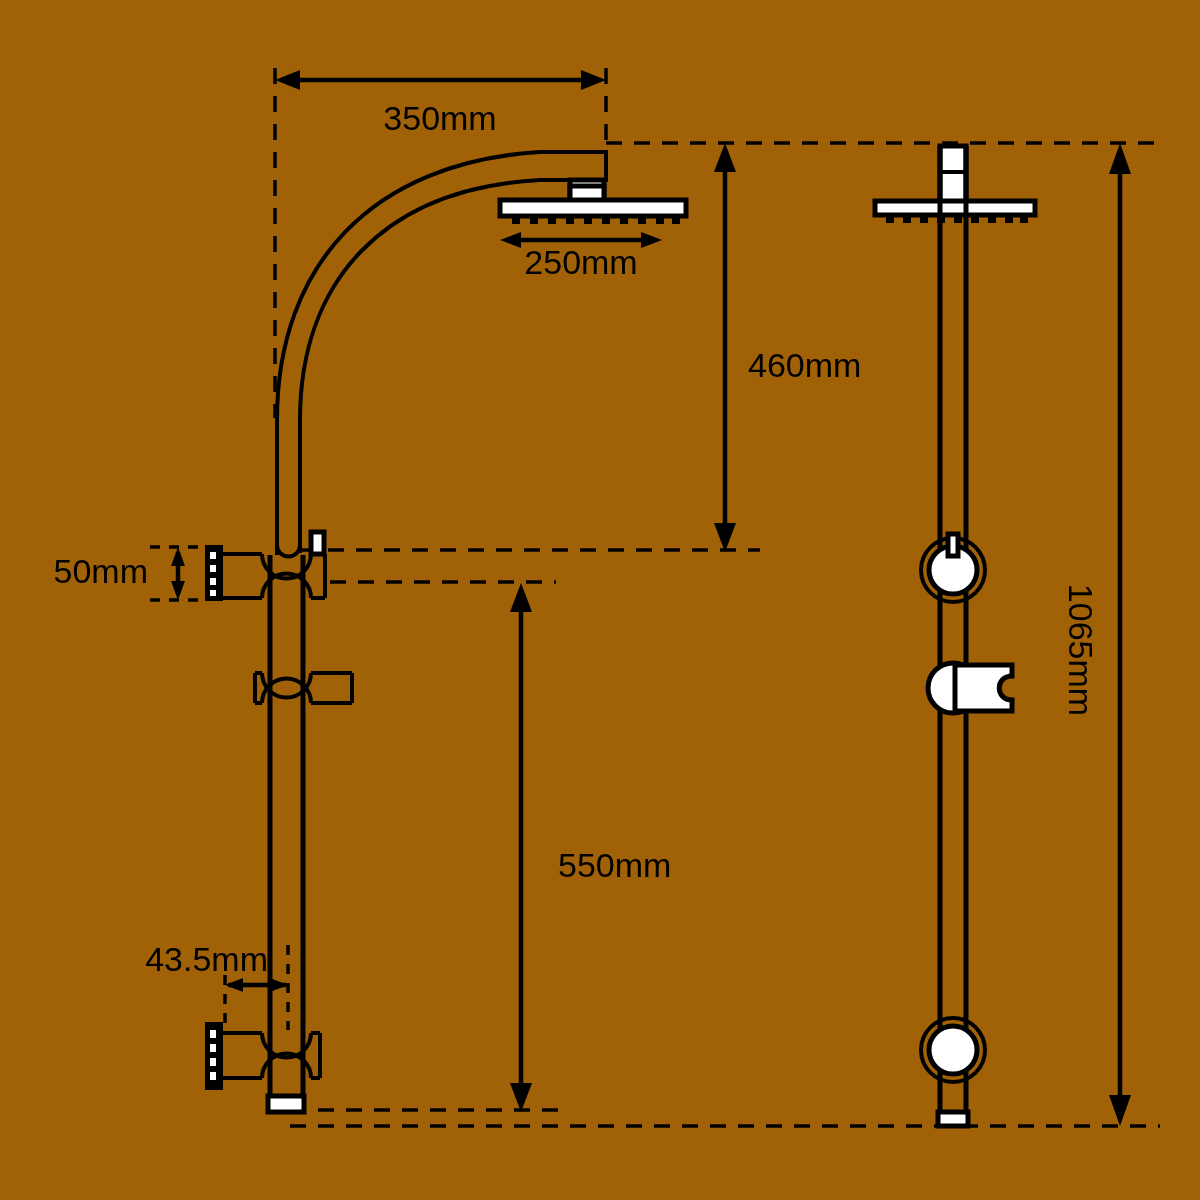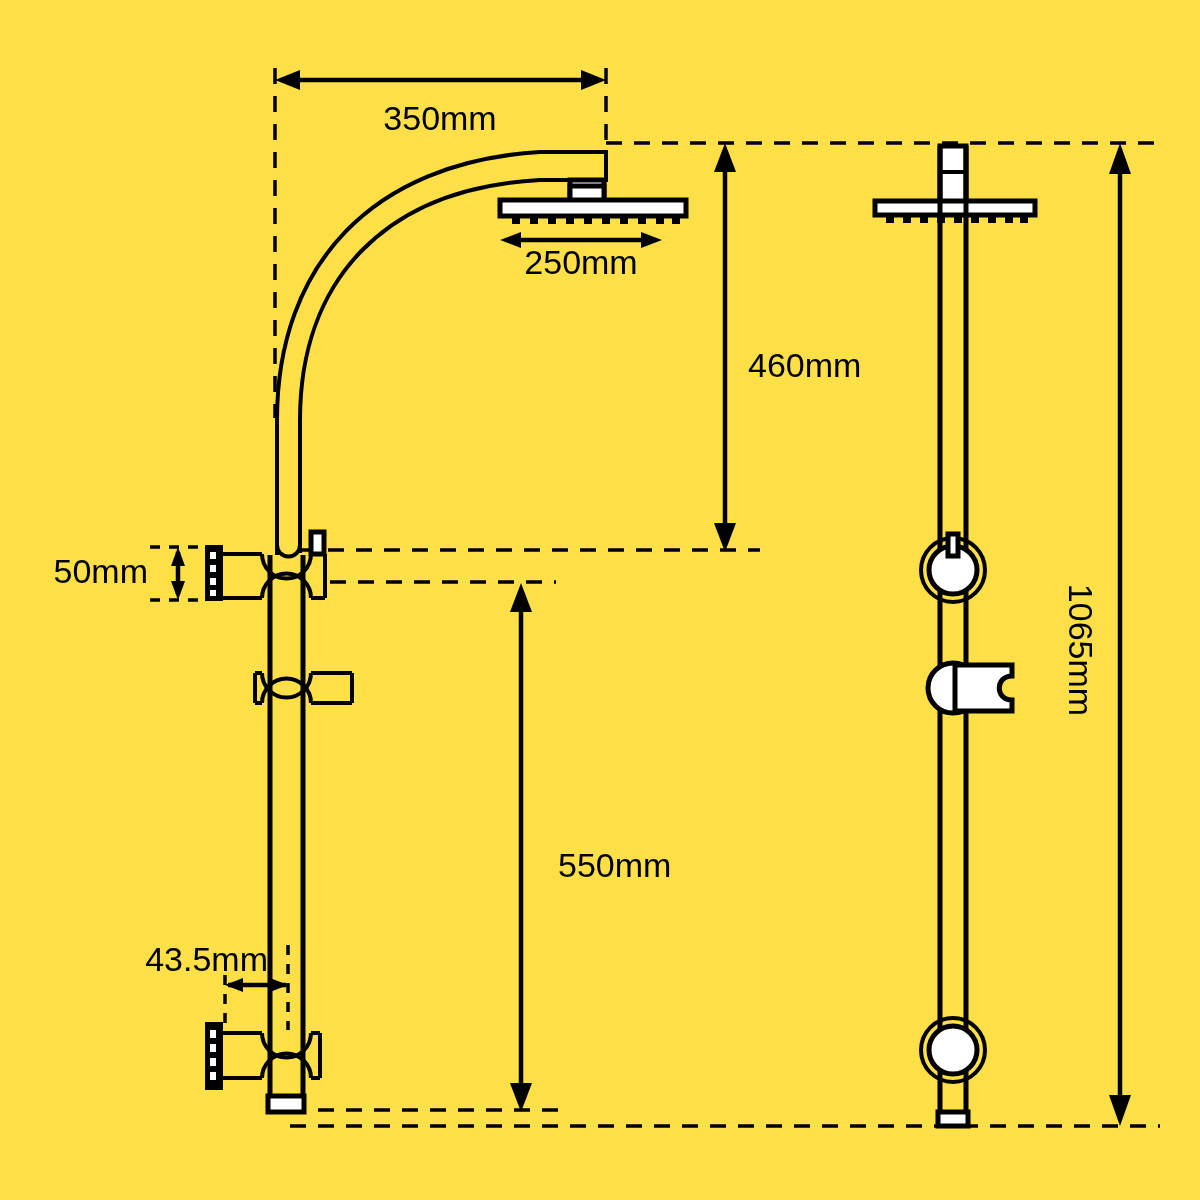--- a/index.html
+++ b/index.html
@@ -7,21 +7,21 @@
     padding: 0;
     background: #ffffff;
   }
   body {
     font-family: "Liberation Sans", sans-serif;
   }
   #drawing-root {
     position: relative;
     width: 1200px;
     height: 1200px;
-    background: #fde047;
+    background: #a16207;
     overflow: hidden;
   }
   svg#technical-drawing {
     display: block;
     width: 1200px;
     height: 1200px;
   }
   .dim-text {
     font-family: "Liberation Sans", sans-serif;
     font-size: 34px;

